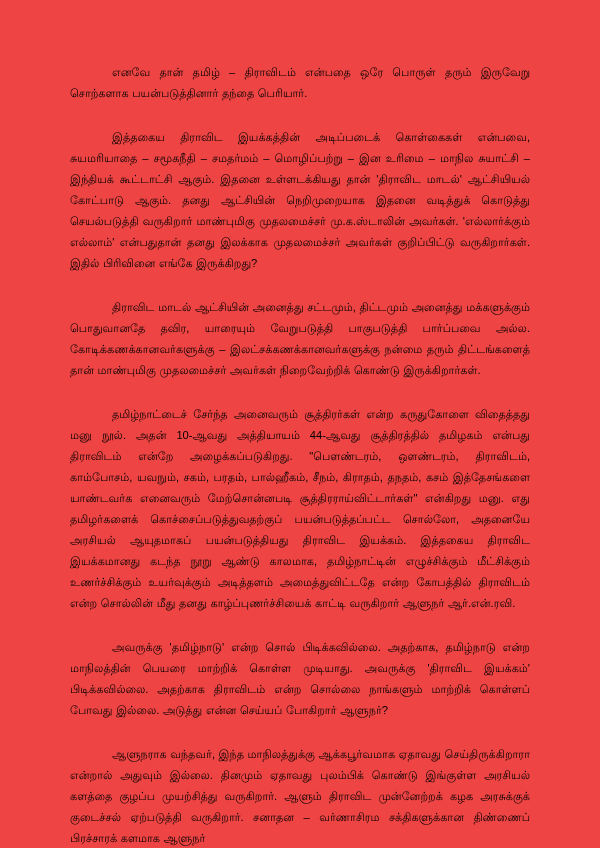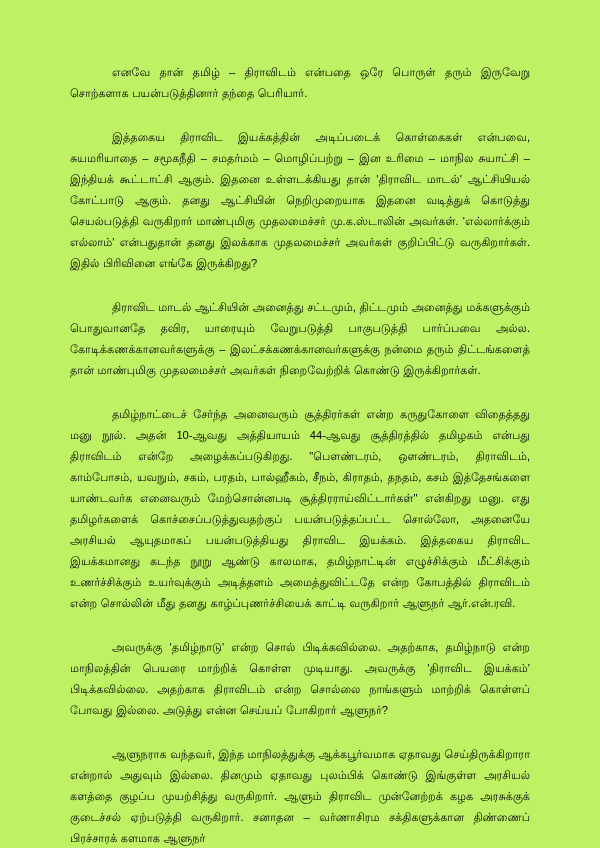--- a/index.html
+++ b/index.html
@@ -8,21 +8,21 @@
     padding: 0;
     background: #ffffff;
   }
   body {
     font-family: "Liberation Sans", "DejaVu Sans", sans-serif;
   }
   .page {
     position: relative;
     width: 600px;
     height: 848px;
-    background: #bef264;
+    background: #ef4444;
     overflow: hidden;
     box-sizing: border-box;
   }
   .page-body {
     position: absolute;
     left: 70px;
     top: 62px;
     width: 460px;
   }
   .para {

